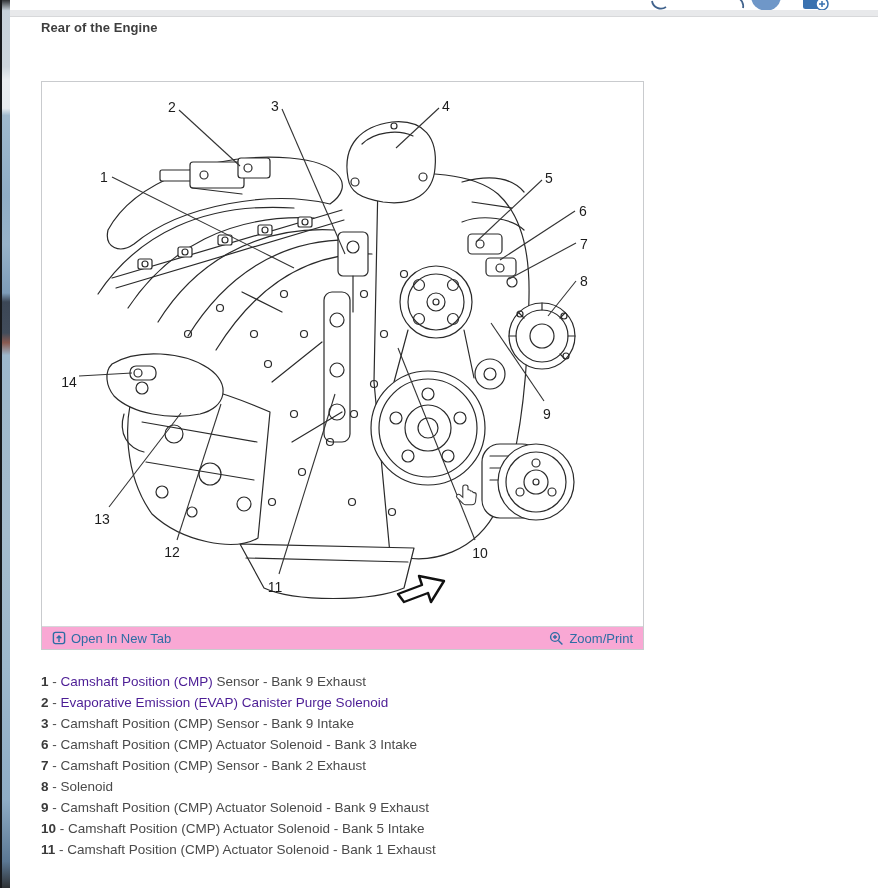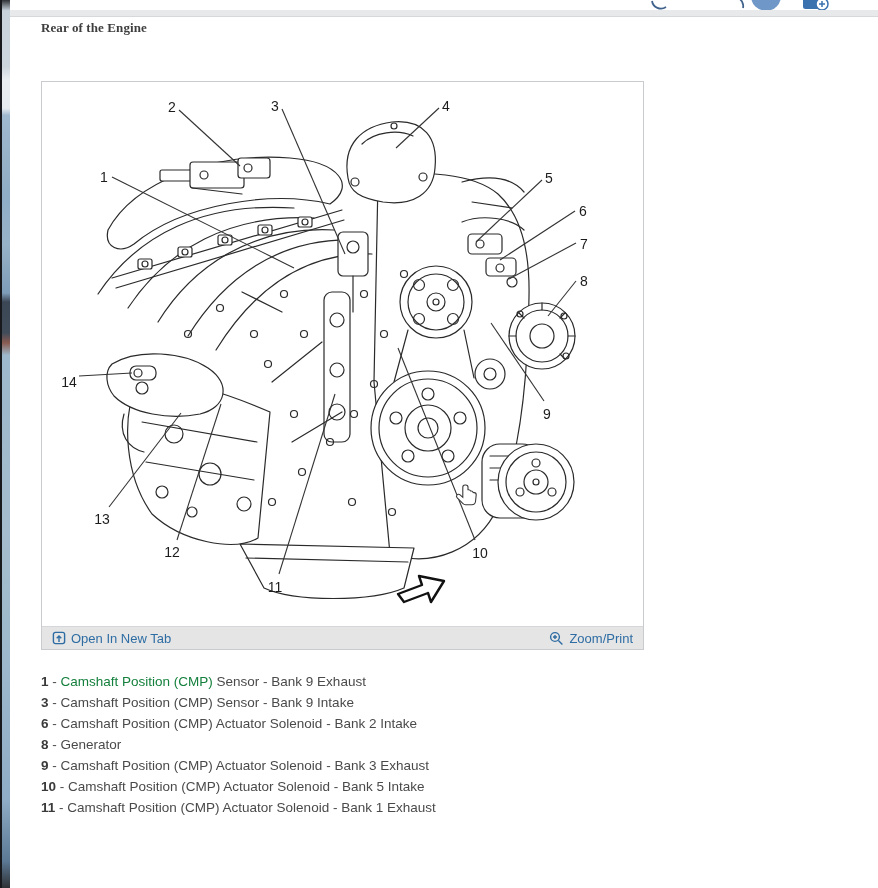--- a/index.html
+++ b/index.html
@@ -15,43 +15,43 @@
       #2e3134 0%, #c7d2db 1.2%, #cdd6dd 7.5%, #e9edf0 9%, #e6ebef 12.2%,
       #9fb9ce 13%, #8fadc6 22%, #97b3c9 27.5%, #7d9cb8 33%, #3c4756 34%,
       #414c5b 37.5%, #8a5a50 38.6%, #9db8cc 40%, #a4bccd 60%, #9db8cc 75%,
       #8fadc6 90%, #5b7894 97%, #2e3134 100%);
   }
   
   .topbar{position:absolute;left:10px;top:0;width:868px;height:17px;overflow:hidden;}
   
   .heading{
     position:absolute;left:41px;top:20px;
-    font-size:13px;font-weight:bold;color:#3e3e3e;letter-spacing:0.1px;font-family:Liberation Serif, serif;
+    font-size:13px;font-weight:bold;color:#3e3e3e;letter-spacing:0.1px;
   }
   
   .figure{
     position:absolute;left:41px;top:81px;width:601px;
     border:1px solid #c9cbce;background:#fff;
   }
   .fig-img{width:601px;height:544px;display:block;cursor:pointer;}
   .fig-bar{
-    height:22px;background:#e5e5e5;border-top:1px solid #d5d6d9;
+    height:22px;background:#f9a8d4;border-top:1px solid #d5d6d9;
     display:flex;justify-content:space-between;align-items:center;
     padding:0 10px;
   }
   .fig-link{
     display:flex;align-items:center;gap:5px;
     color:#2e6da4;font-size:13px;text-decoration:none;cursor:pointer;
   }
   .fig-link svg{display:block;}
   
   .legend{position:absolute;left:41px;top:671px;width:560px;}
   .lrow{height:21px;line-height:21px;font-size:13.5px;color:#4a4a4a;white-space:nowrap;}
   .lrow b{font-weight:bold;color:#3a3a3a;}
-  .lnk{color:#15803d;text-decoration:none;cursor:pointer;text-align:center;}
+  .lnk{color:#4c1d95;text-decoration:none;cursor:pointer;text-align:center;}
   .engine text{font-family:"Liberation Sans",sans-serif;font-size:14px;fill:#1c1c1c;}
 </style>
 </head>
 <body>
 
 <div class="left-strip"></div>
 
 <div class="topbar">
   <svg width="868" height="17">
     <rect x="0" y="0" width="868" height="10" fill="#ffffff"></rect>
@@ -263,19 +263,21 @@
         <circle cx="6" cy="6" r="4.4" stroke="#2e6da4" stroke-width="1.4" fill="none"></circle>
         <path d="M9.4,9.4 L13.4,13.4 M6,4 V8 M4,6 H8" stroke="#2e6da4" stroke-width="1.4" fill="none"></path>
       </svg>
       <span>Zoom/Print</span>
     </a>
   </div>
 </div>
 
 <div class="legend">
   <div class="lrow"><b>1</b><span> - </span><a class="lnk">Camshaft Position (CMP)</a><span> Sensor - Bank 9 Exhaust</span></div>
+  <div class="lrow"><b>2</b><span> - </span><a class="lnk">Evaporative Emission (EVAP) Canister Purge Solenoid</a></div>
   <div class="lrow"><b>3</b><span> - </span><span>Camshaft Position (CMP) Sensor - Bank 9 Intake</span></div>
-  <div class="lrow"><b>6</b><span> - </span><span>Camshaft Position (CMP) Actuator Solenoid - Bank 2 Intake</span></div>
-  <div class="lrow"><b>8</b><span> - </span><span>Generator</span></div>
-  <div class="lrow"><b>9</b><span> - </span><span>Camshaft Position (CMP) Actuator Solenoid - Bank 3 Exhaust</span></div>
+  <div class="lrow"><b>6</b><span> - </span><span>Camshaft Position (CMP) Actuator Solenoid - Bank 3 Intake</span></div>
+  <div class="lrow"><b>7</b><span> - </span><span>Camshaft Position (CMP) Sensor - Bank 2 Exhaust</span></div>
+  <div class="lrow"><b>8</b><span> - </span><span>Solenoid</span></div>
+  <div class="lrow"><b>9</b><span> - </span><span>Camshaft Position (CMP) Actuator Solenoid - Bank 9 Exhaust</span></div>
   <div class="lrow"><b>10</b><span> - </span><span>Camshaft Position (CMP) Actuator Solenoid - Bank 5 Intake</span></div>
   <div class="lrow"><b>11</b><span> - </span><span>Camshaft Position (CMP) Actuator Solenoid - Bank 1 Exhaust</span></div>
 </div>
 
 </body></html>

